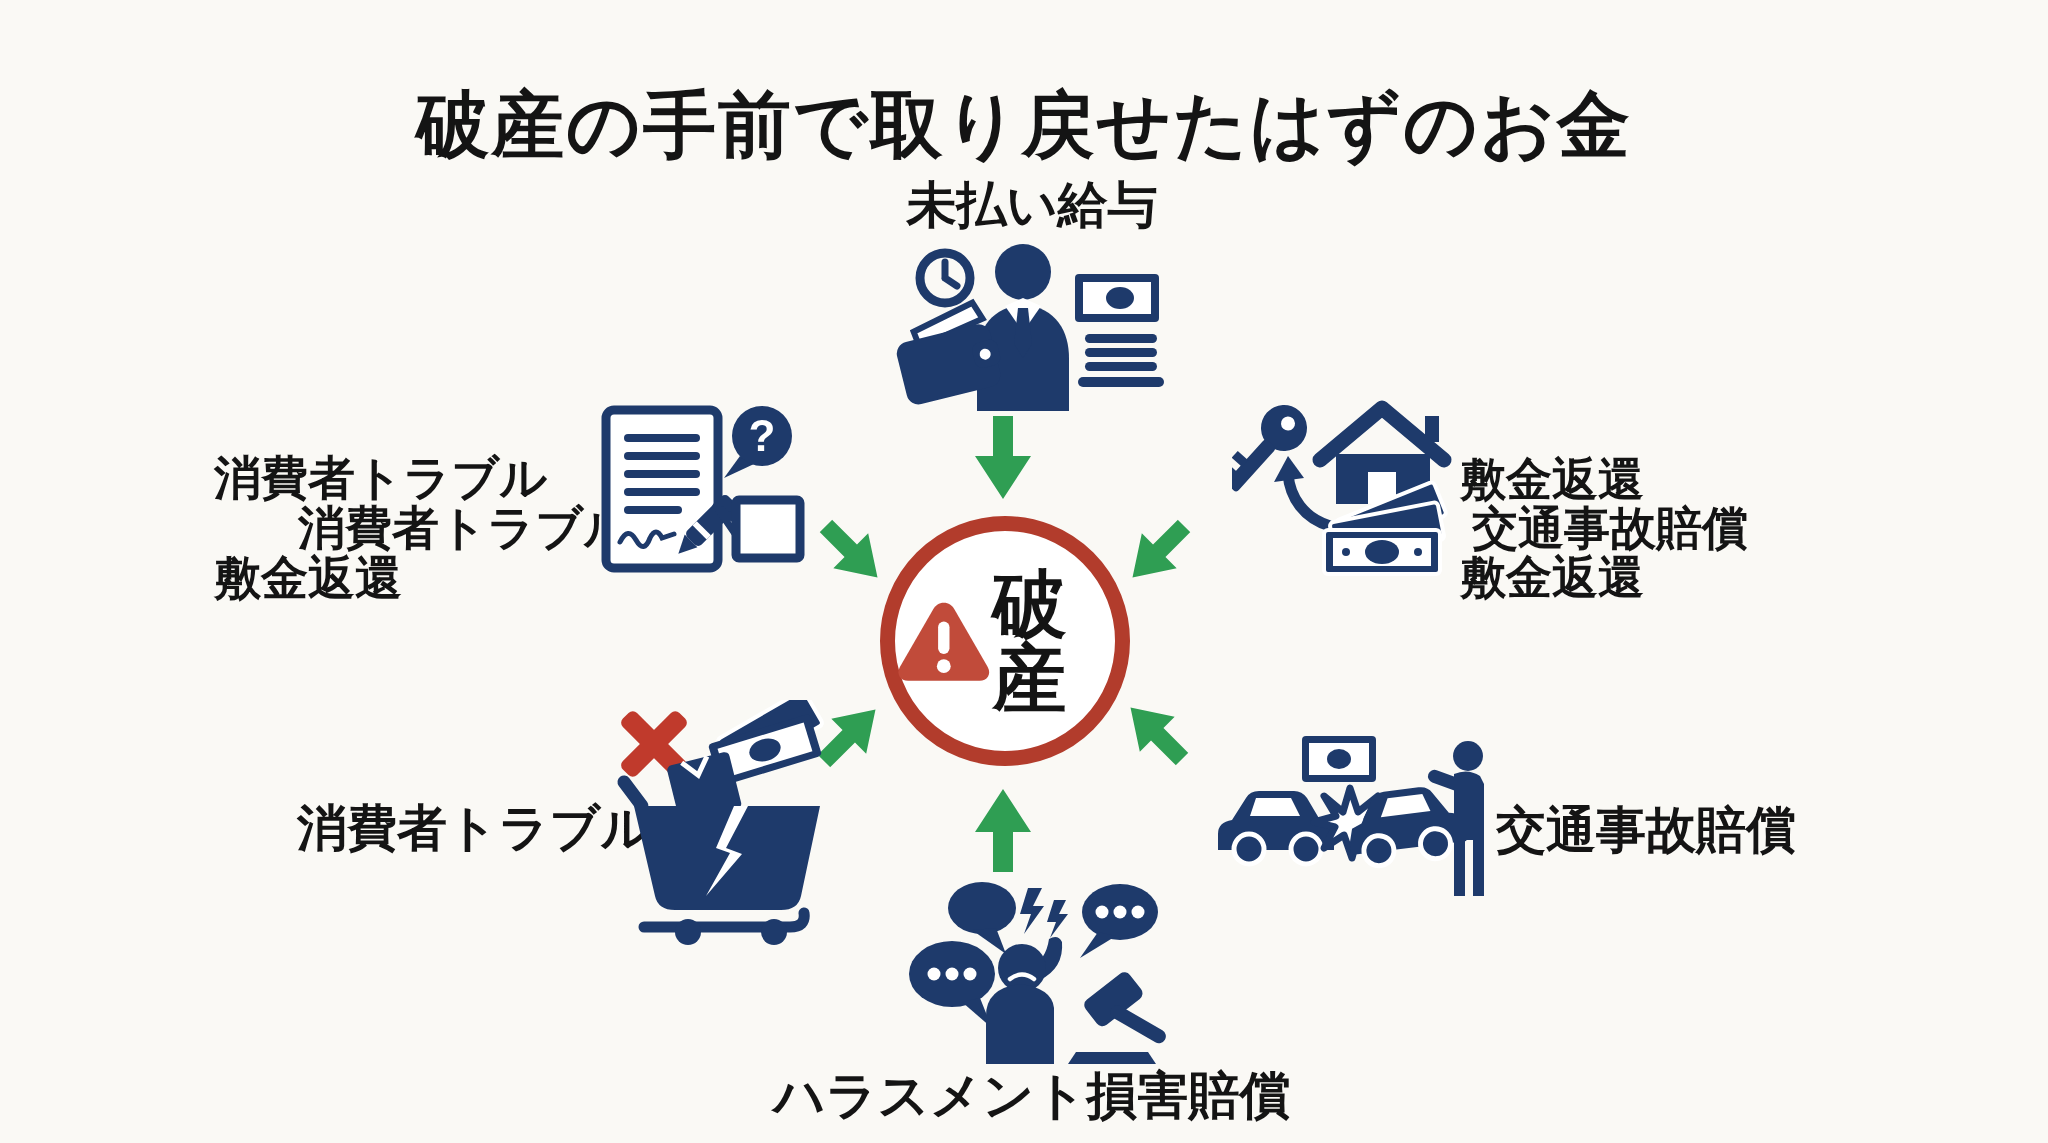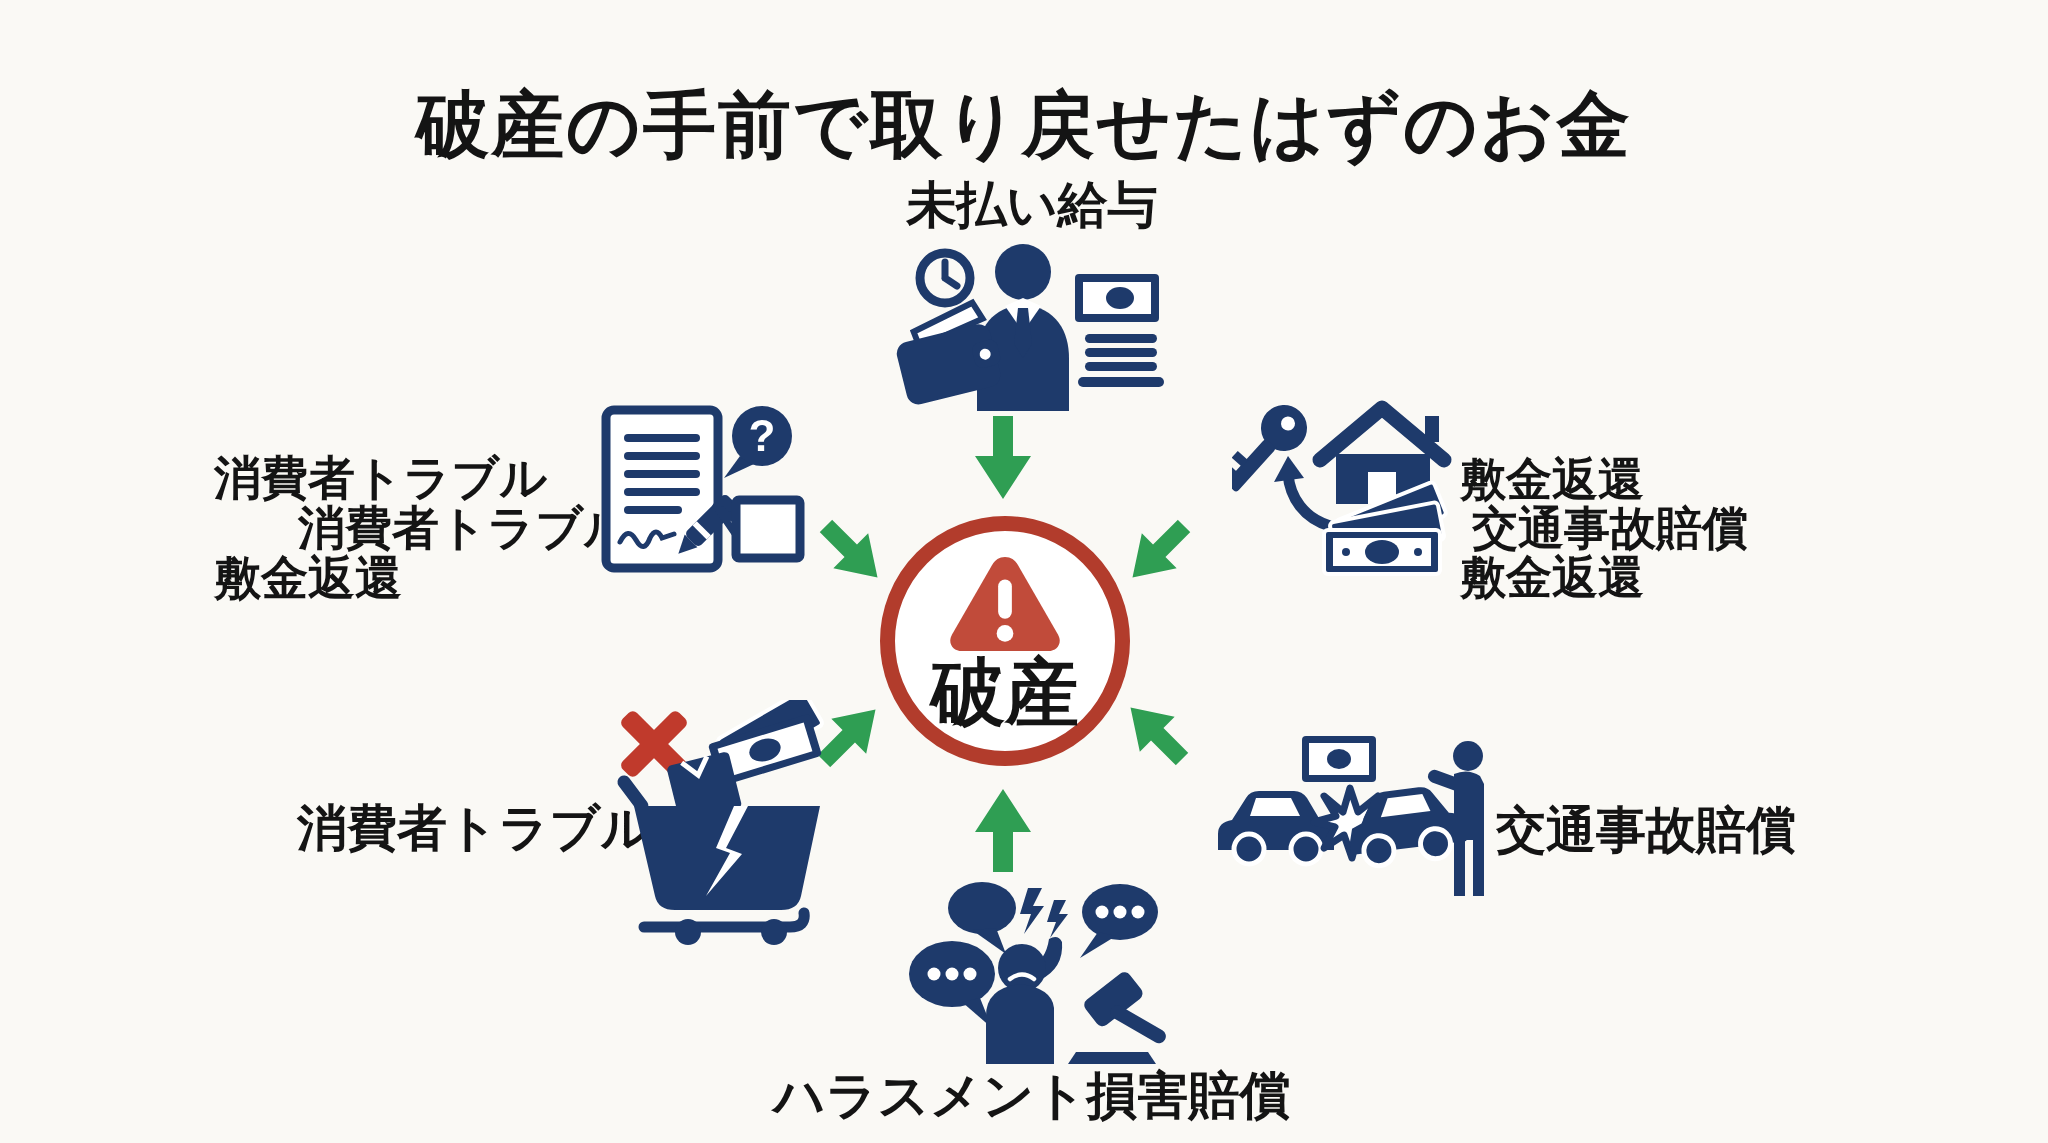--- a/index.html
+++ b/index.html
@@ -21,21 +21,21 @@
   #labels-right .l2{margin-left:12px;}
   #label-lower-right{left:1496px;top:797px;font-size:50px;}
   #label-bottom{left:1032px;top:1062px;font-size:51px;transform:translateX(-50%);}
   #label-lower-left{left:297px;top:795px;font-size:50px;}
   #labels-left{left:214px;top:453px;font-size:47px;line-height:50px;}
   #labels-left .l2{margin-left:84px;}
 
   .center-circle{
     position:absolute;left:880px;top:516px;width:250px;height:250px;
     box-sizing:border-box;border:15px solid var(--ring-red);border-radius:50%;
-    display:flex;flex-direction:column;align-items:center;justify-content:center;
+    display:flex;flex-direction:row;align-items:center;justify-content:center;
     background:#fff;
   }
   .center-label{font-size:74px;font-weight:800;line-height:1;margin-top:2px;}
 
   .arrow{position:absolute;width:60px;height:84px;}
   #arrow-top{left:973px;top:416px;}
   #arrow-bottom{left:973px;top:788px;transform:rotate(180deg);}
   #arrow-upper-left{left:822px;top:510px;transform:rotate(-45deg) scale(0.88);}
   #arrow-upper-right{left:1128px;top:510px;transform:rotate(45deg) scale(0.88);}
   #arrow-lower-left{left:820px;top:693px;transform:rotate(-135deg) scale(0.88);}

